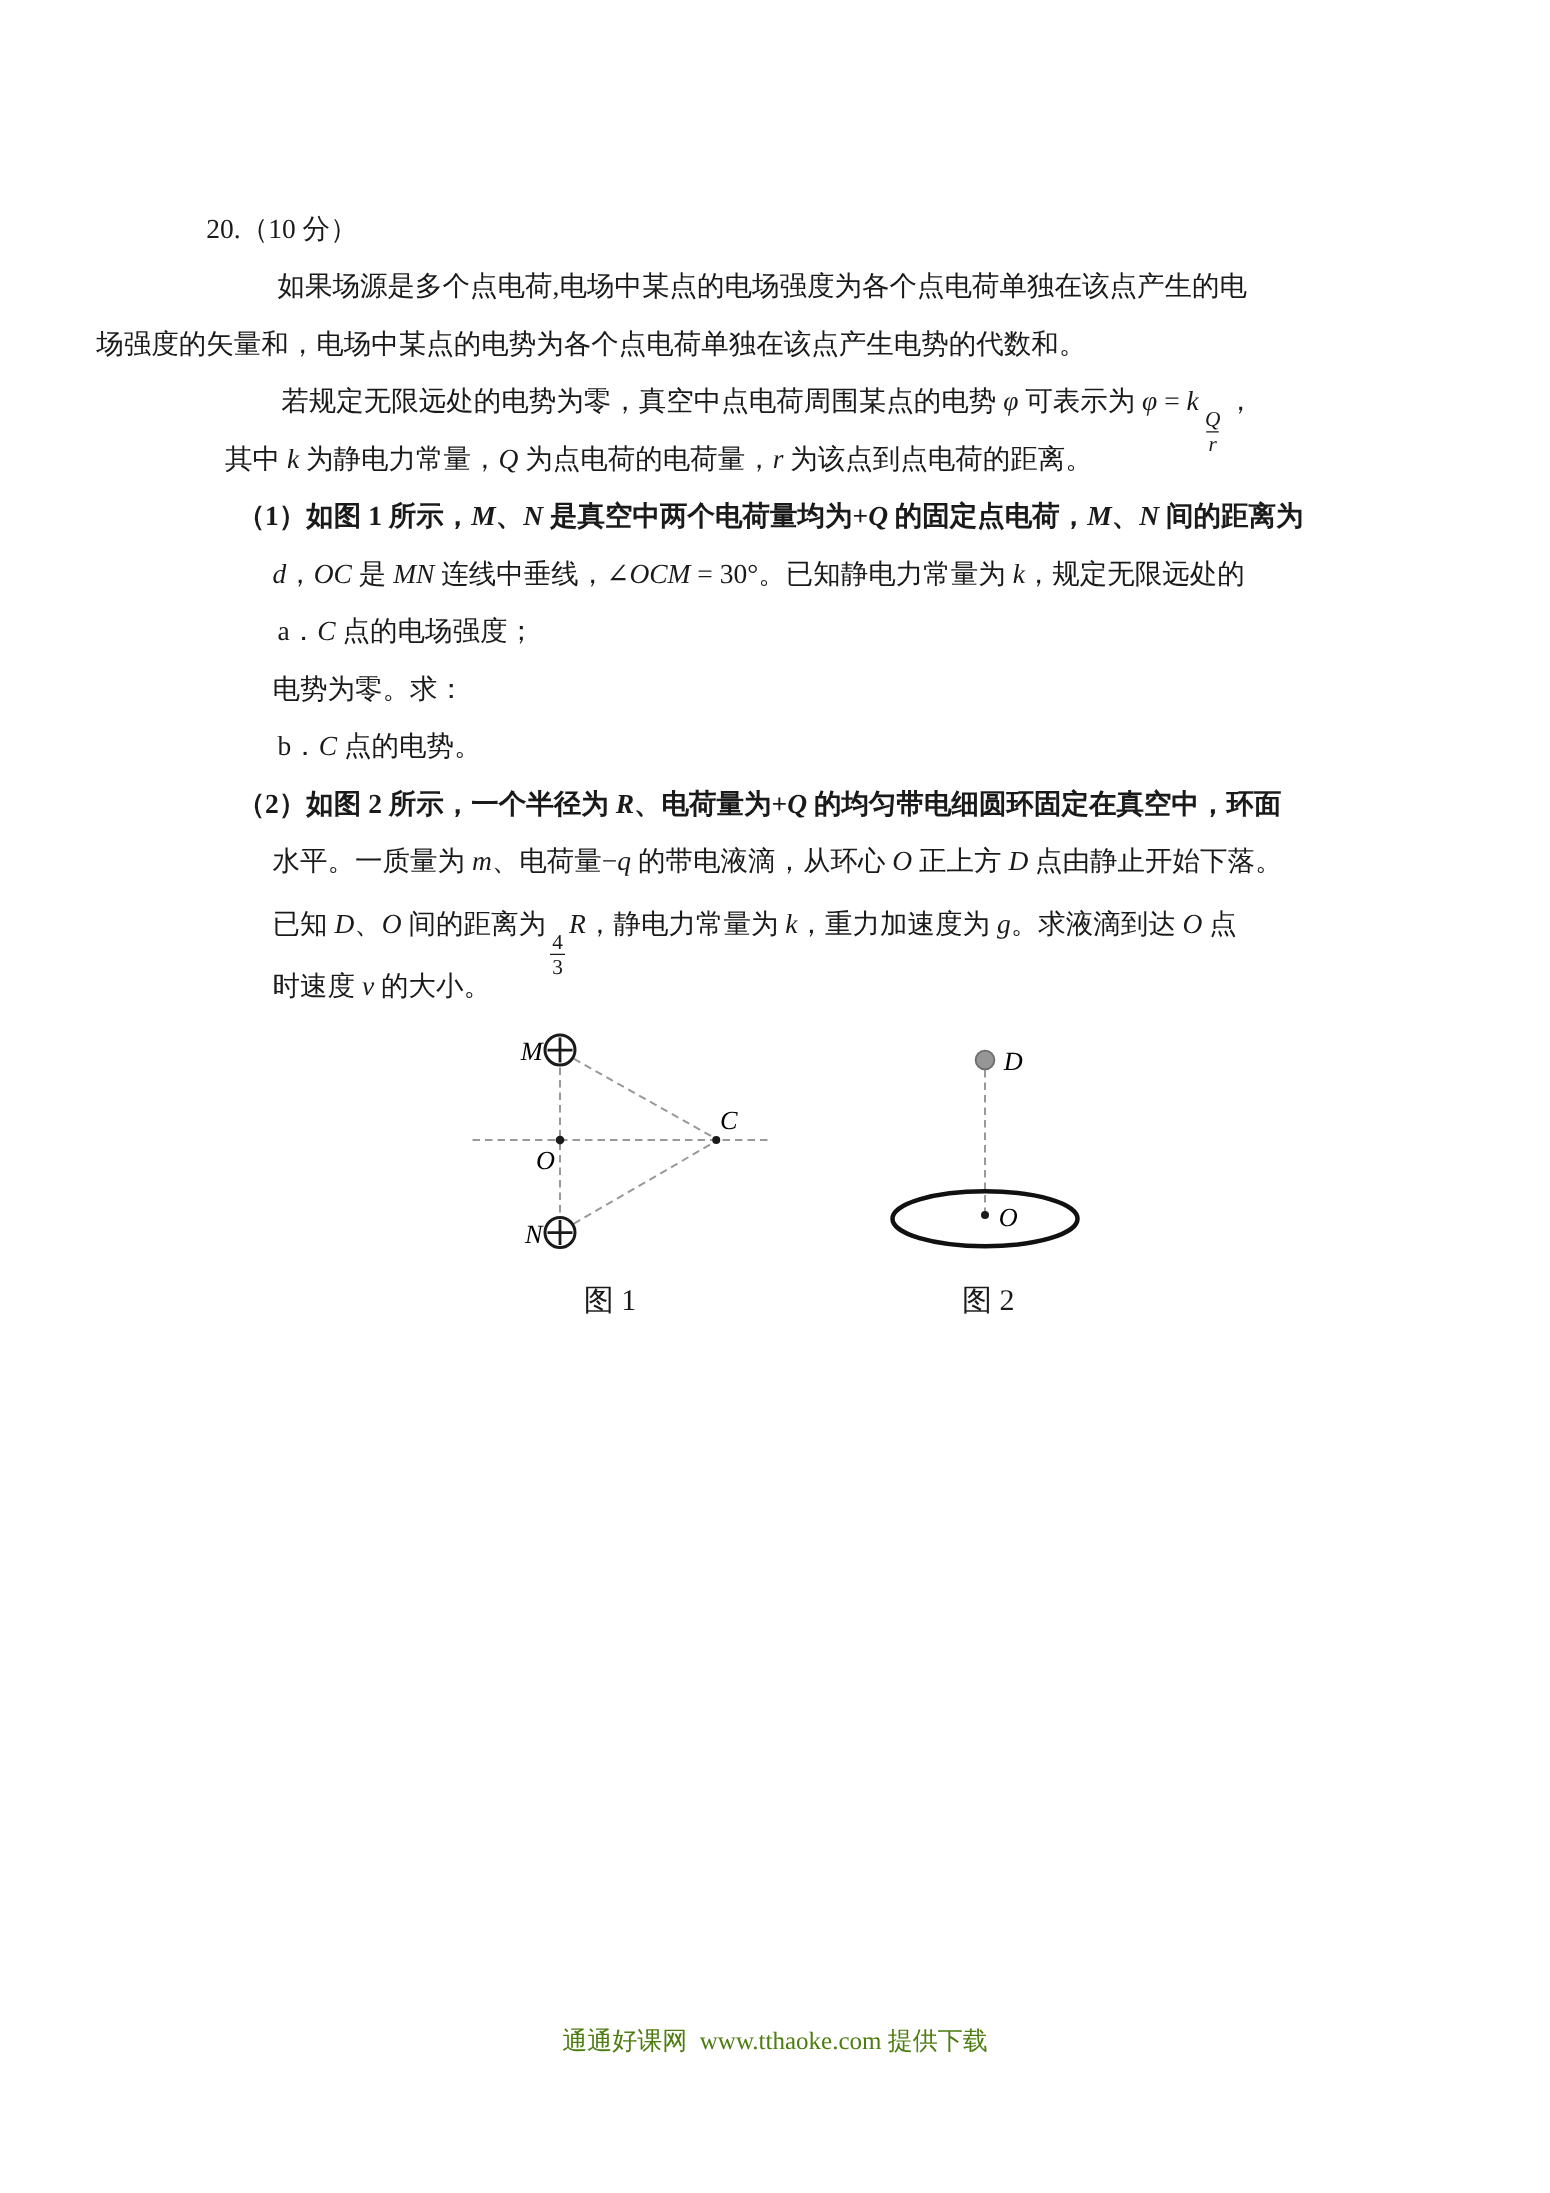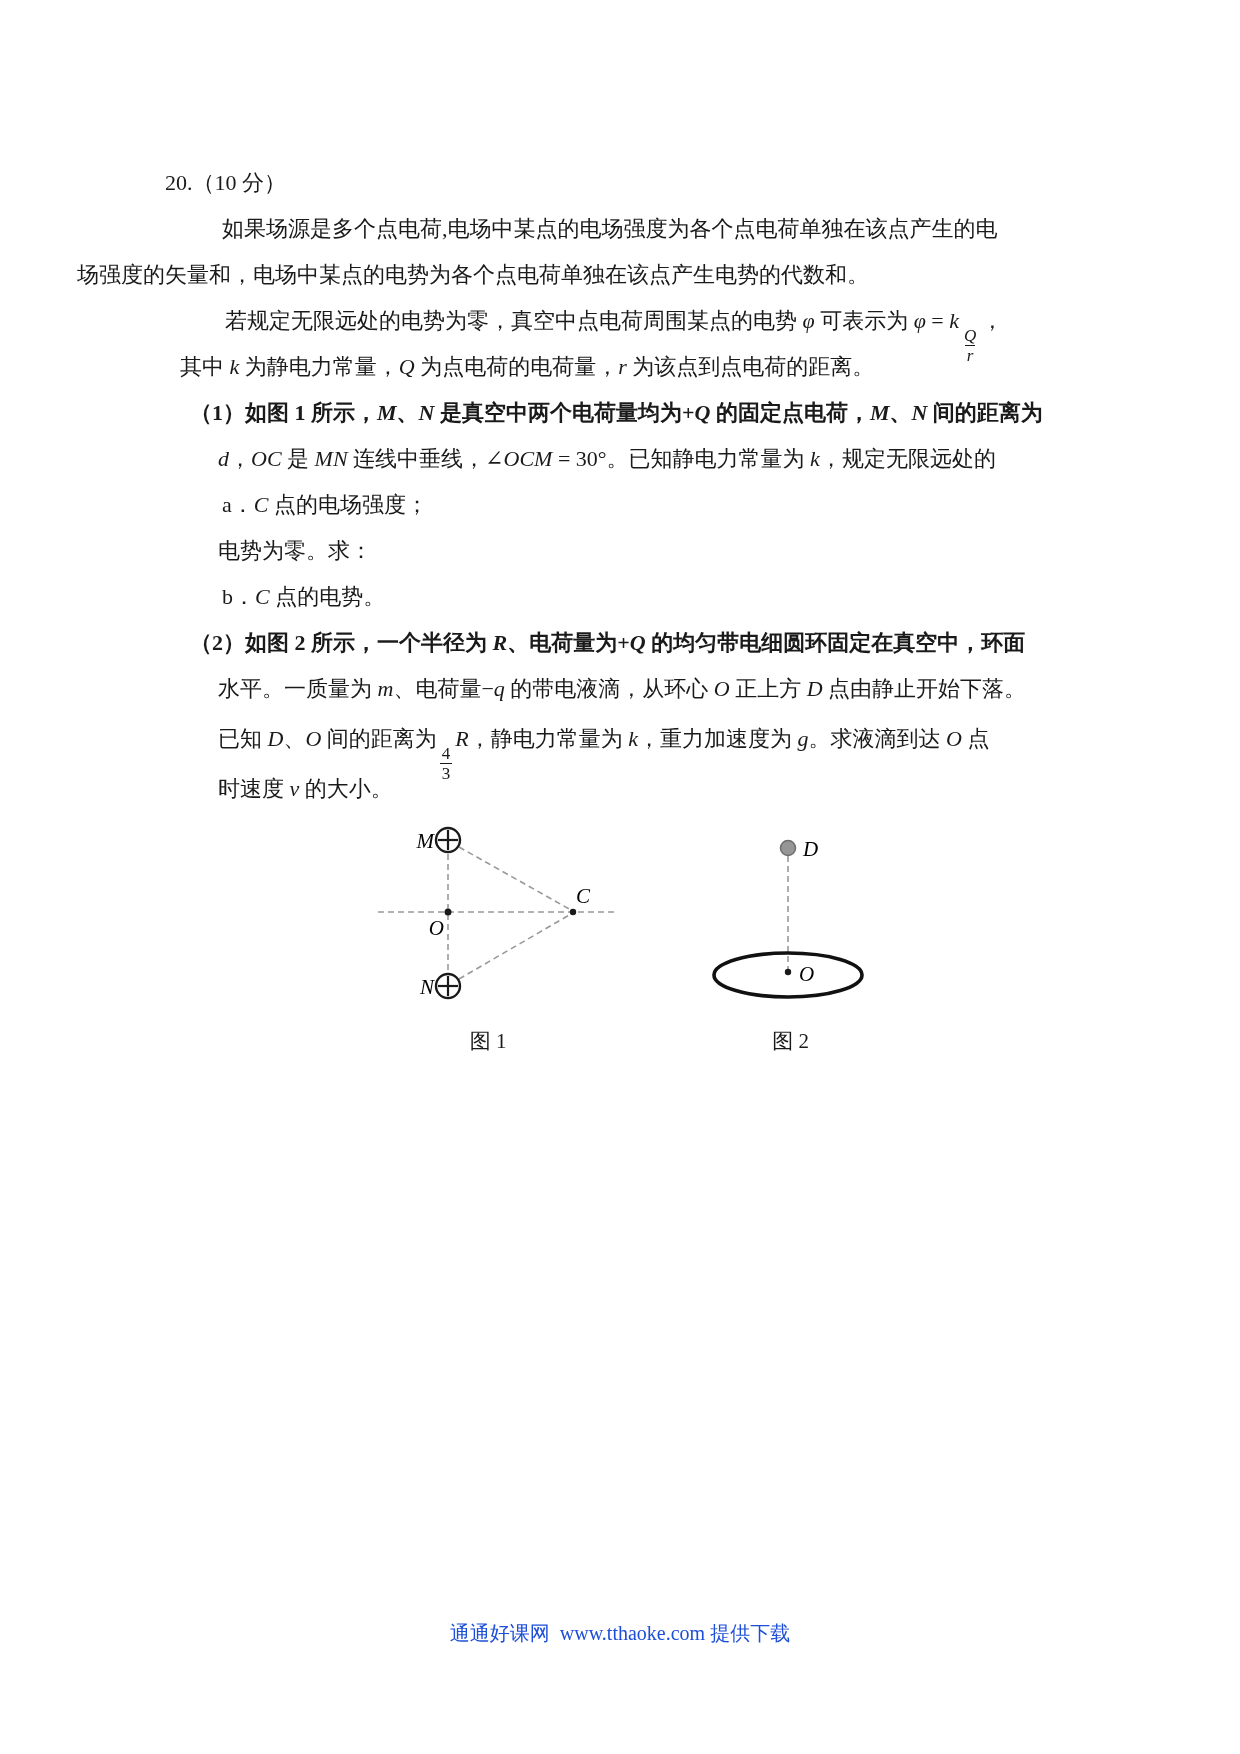--- a/index.html
+++ b/index.html
@@ -28,26 +28,26 @@
     vertical-align:-0.75em;
     font-size:17px;line-height:1.15;
     margin:0 3px;
   }
   .frac .den{border-top:1.4px solid currentColor;padding:0 2px;}
   .frac .num{padding:0 2px;}
   .figures{position:relative;margin-top:6px;height:246px;}
   .fig{position:absolute;top:0;text-align:center;}
   .fig1{left:338px;width:300px;}
   .fig2{left:698px;width:185px;}
-  .figcaption{margin-top:4px;font-size:21px;line-height:26px;}
+  .figcaption{margin-top:4px;font-size:24px;line-height:26px;}
   .fig-label{font-style:italic;font-size:21px;font-family:"Liberation Serif",serif;}
   .footer{
     position:absolute;top:1620px;left:0;width:1240px;
     text-align:center;font-size:20px;line-height:26px;
-    white-space:pre;color:#1d4ed8;
+    white-space:pre;color:#4d7c0f;
   }
 </style>
 </head>
 <body>
 
 <div class="page">
 
   <div class="content">
 
     <div class="line ml165"><span>20.</span><span>（10 分）</span></div>

